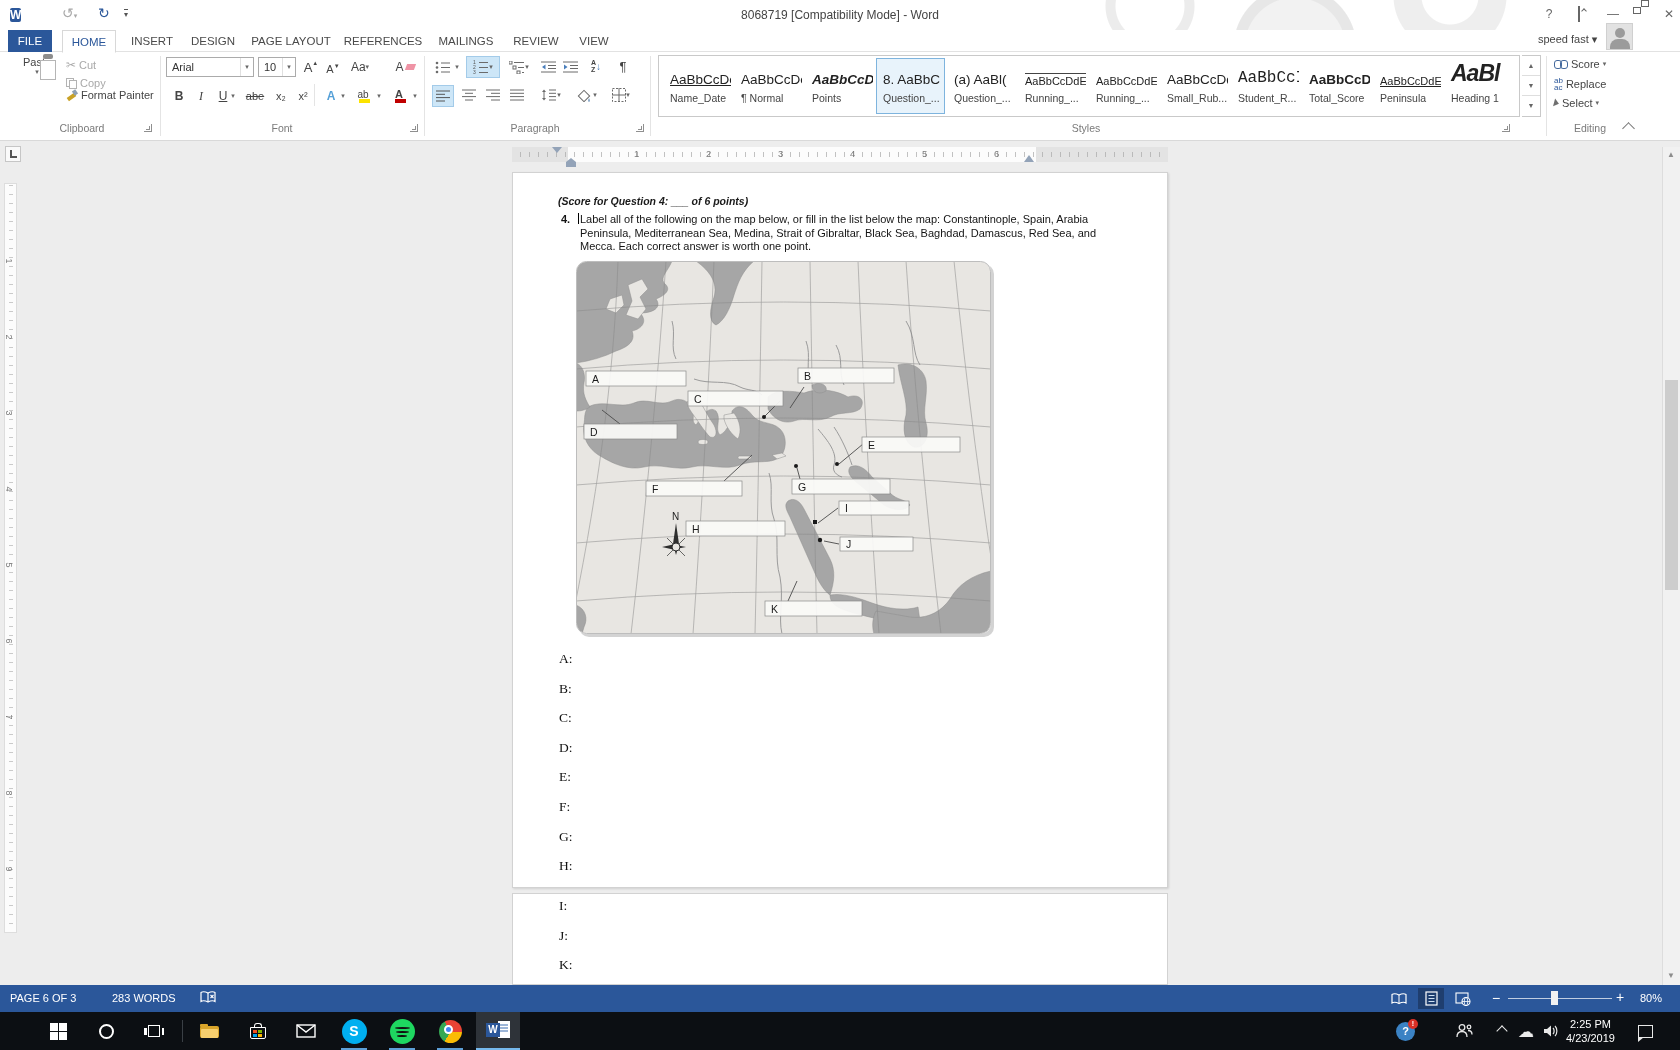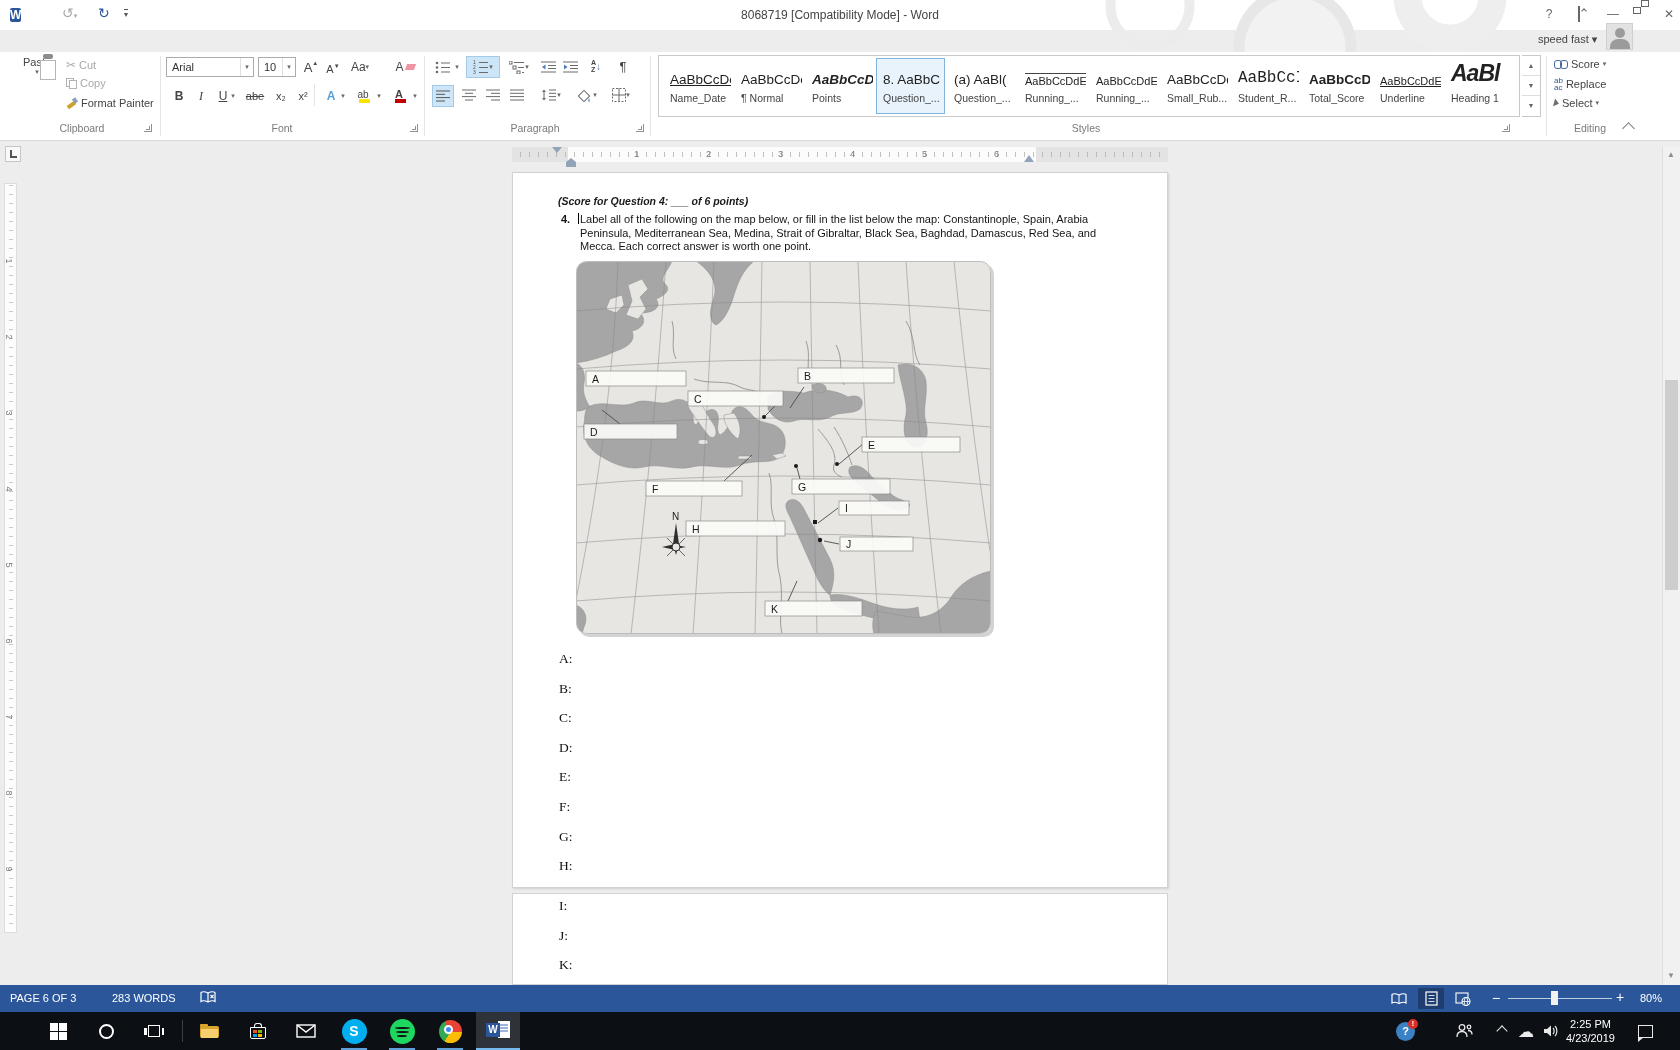--- a/index.html
+++ b/index.html
@@ -180,20 +180,31 @@
   <div class="winctl" style="left:1568px"><span class="ribbonopt-ic"><i></i></span></div>
   <div class="winctl" style="left:1602px">—</div>
   <div class="winctl" style="left:1630px"><span class="restore-ic"><i></i><b></b></span></div>
   <div class="winctl" style="left:1658px">✕</div>
   <div class="user-name" style="left:1538px"><span>speed fast</span> ▾</div>
   <div class="avatar" style="left:1606px;top:23px">
       <i></i>
       <b></b>
     </div>
 
+  <div class="tabrow">
+    <div class="tab filetab" style="left:8px;width:44px">FILE</div>
+    <div class="tab active" style="left:62px;width:54px">HOME</div>
+    <div class="tab" style="left:124px;width:56px">INSERT</div>
+    <div class="tab" style="left:184px;width:58px">DESIGN</div>
+    <div class="tab" style="left:246px;width:90px">PAGE LAYOUT</div>
+    <div class="tab" style="left:340px;width:86px">REFERENCES</div>
+    <div class="tab" style="left:430px;width:72px">MAILINGS</div>
+    <div class="tab" style="left:506px;width:60px">REVIEW</div>
+    <div class="tab" style="left:570px;width:48px">VIEW</div>
+  </div>
 
   <div class="ribbon">
     <div class="gsep" style="left:160px"></div>
       <div class="gsep" style="left:424px"></div>
     <div class="gsep" style="left:650px"></div>
       <div class="gsep" style="left:1546px"></div>
 
     <div class="paste-big">
       <span class="clip-ic"><i></i><b></b></span>
       <div class="rtext">Paste</div><div class="dd">▾</div>
@@ -202,21 +213,21 @@
       <span class="gray" style="font-size:12px">✂</span>
       <span class="gray">Cut</span>
       </div>
     <div class="rbtn" style="left:66px;top:25px">
       <span class="copy-ic">
           <i></i>
           <b></b>
         </span>
       <span class="gray">Copy</span>
       </div>
-    <div class="rbtn" style="left:66px;top:45px">
+    <div class="rbtn" style="left:66px;top:37px">
       <span class="fp-ic">
           <i></i>
           <b></b>
         </span>
       <span>Format Painter</span>
       </div>
     <div class="grp-label" style="left:42px;width:80px">Clipboard</div>
     <div class="launcher" style="left:144px"></div>
 
     <div class="combo" style="left:166px;top:5px;width:88px"><span>Arial</span><span class="cdd">▾</span></div>
@@ -472,21 +483,21 @@
       <div class="sitem si9" style="left:643px">
           <div class="pv">
             <span>AaBbCcD</span>
           </div>
           <div class="sl">Total_Score</div>
         </div>
       <div class="sitem si10" style="left:714px">
           <div class="pv">
             <span>AaBbCcDdE</span>
           </div>
-          <div class="sl">Underline</div>
+          <div class="sl">Peninsula</div>
         </div>
       <div class="sitem si11" style="left:785px">
           <div class="pv">
             <span>AaBl</span>
           </div>
           <div class="sl">Heading 1</div>
         </div>
     </div>
     <div class="scol">
       <div>▲</div>

